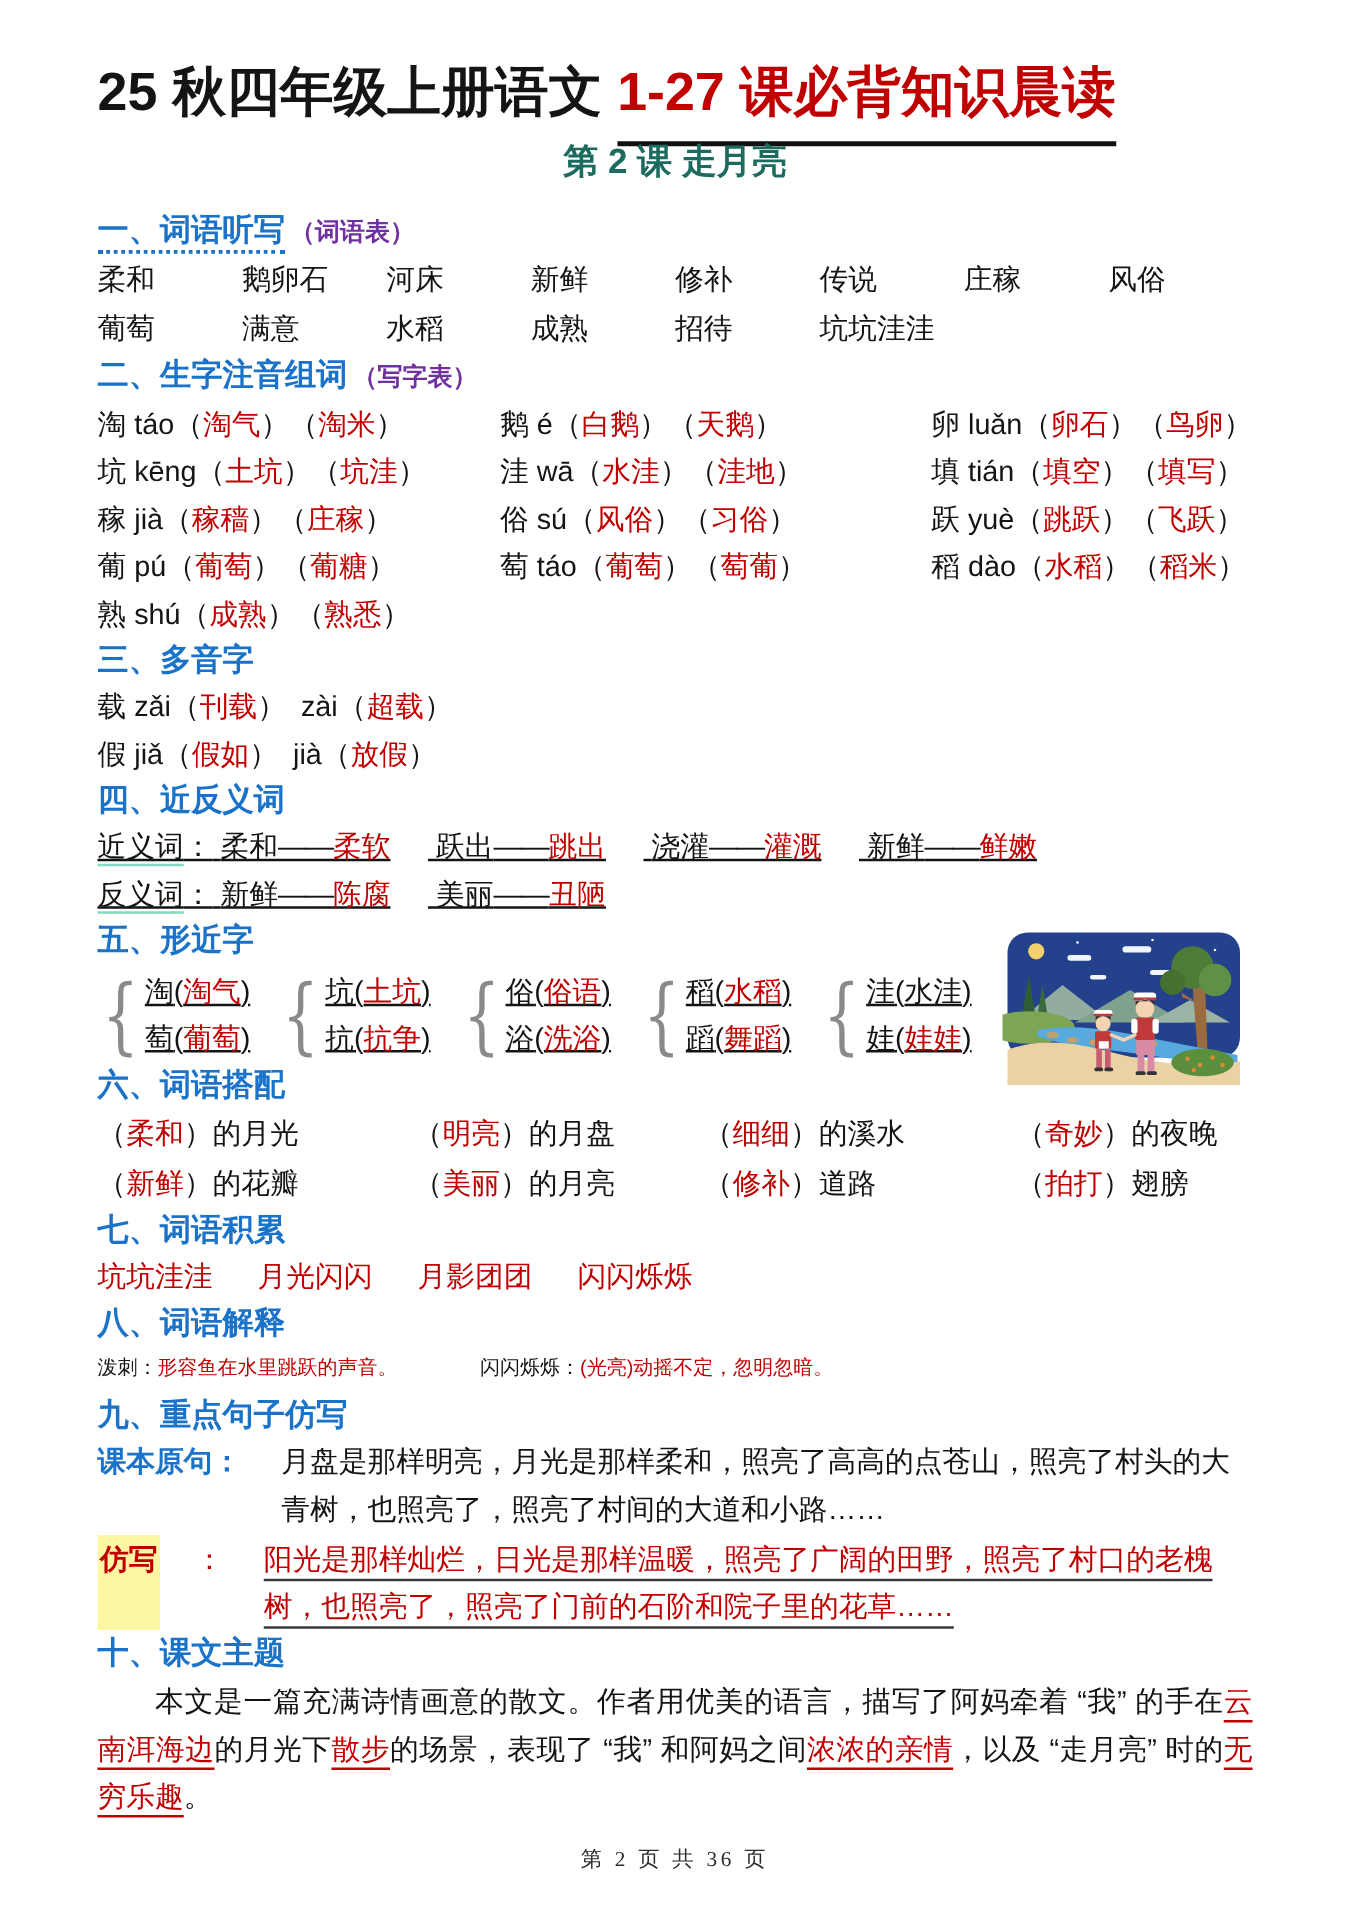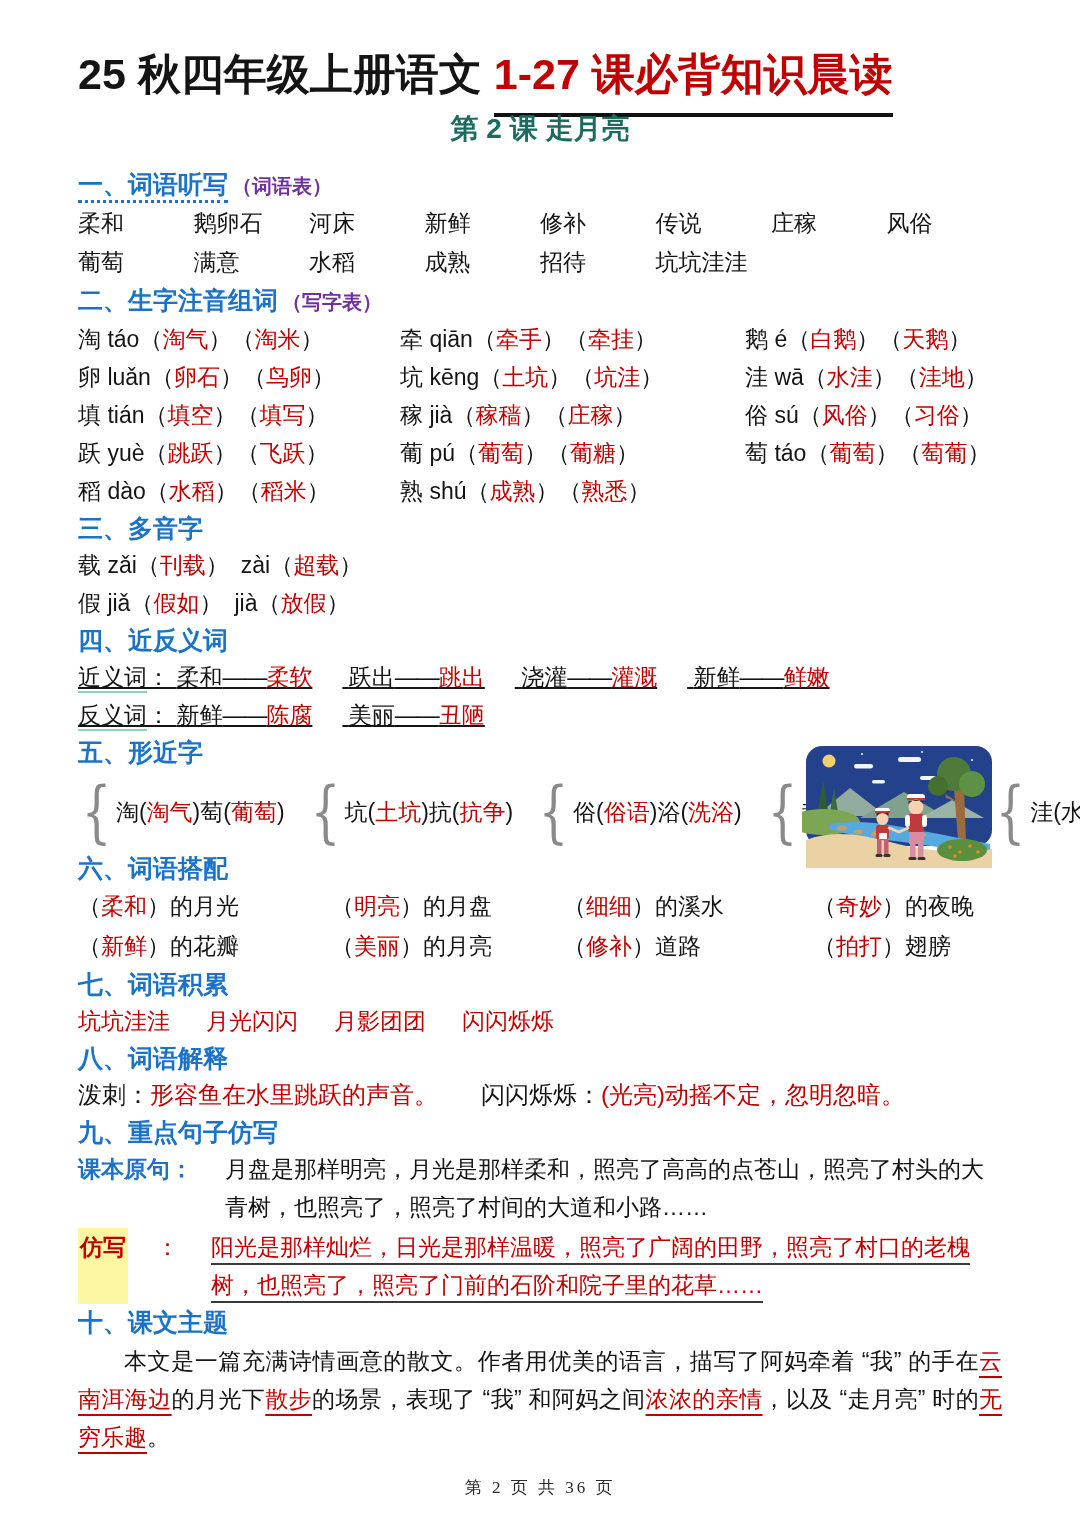--- a/index.html
+++ b/index.html
@@ -32,24 +32,24 @@
   .s2-grid { display:grid; grid-template-columns:322px 345px 1fr; font-size:23px; line-height:38px; white-space:nowrap; }
   .s3-line { font-size:23px; line-height:38px; }
   .s3-line .second { margin-left:12px; }
   .s4-line { font-size:23px; line-height:38px;text-decoration:underline; }
   .lbl-u { border-bottom:2px solid #86D7C3; padding-bottom:1px; }
   .pair { margin-right:30px; }
   .s5-row { display:flex; gap:22px; margin-top:4px; align-items:center; height:76px; }
   .grp { display:flex; align-items:center; }
   .brace { font-family:"DejaVu Serif", serif; font-size:58px; font-weight:200; color:#8a8a8a;
            transform:scaleY(1.15) scaleX(0.8); line-height:1; margin-right:1px; }
-  .gcol { display:flex; flex-direction:row; font-size:23px; line-height:37px; white-space:nowrap; }
+  .gcol { display:flex; flex-direction:column; font-size:23px; line-height:37px; white-space:nowrap;text-decoration:underline; }
   .s6-grid { display:grid; grid-template-columns:253px 232px 250px 1fr; font-size:23px; line-height:40px; white-space:nowrap; }
   .s7-row { display:flex; gap:36px; font-size:23px; line-height:38px; }
-  .s8-row { display:flex; gap:43px; font-size:24px; line-height:38px; }
+  .s8-row { display:flex; gap:66px; font-size:16px; line-height:38px; }
   .q-row { display:flex; font-size:23px; line-height:38px;gap:28px; }
   .q-lbl { flex:none; font-weight:700; }
   .q-row.orig .q-lbl { color:#1A73C8; }
   .q-row.imit { margin-top:2px; }
   .q-row.imit .q-lbl { color:#C00000; background:#FDF6A3; padding:0 2px;text-align:center; }
   .q-row.imit .q-colon { color:#C00000; }
   .q-txt { flex:1; margin-left:4px; }
   .q-row.imit .q-txt { color:#C00000; text-decoration:underline; text-decoration-color:#3a3a3a;
                        text-decoration-thickness:1.5px; text-underline-offset:8px; }
   .theme { margin:2px 0 0 0; font-size:23px; line-height:38px; text-indent:2em; text-align:justify; }
@@ -84,21 +84,20 @@
     <span>满意</span>
     <span>水稻</span>
     <span>成熟</span>
     <span>招待</span>
     <span>坑坑洼洼</span>
   </div>
 
   <div class="h"><span>二、生字注音组词</span><span class="note">（写字表）</span></div>
   <div class="s2-grid">
     <span><span>淘 táo</span><span class="pw"><span class="red">淘气</span></span><span class="pw"><span class="red">淘米</span></span></span>
-    <span><span>牵 qiān</span><span class="pw"><span class="red">牵手</span></span><span class="pw"><span class="red">牵挂</span></span></span>
     <span><span>鹅 é</span><span class="pw"><span class="red">白鹅</span></span><span class="pw"><span class="red">天鹅</span></span></span>
     <span><span>卵 luǎn</span><span class="pw"><span class="red">卵石</span></span><span class="pw"><span class="red">鸟卵</span></span></span>
     <span><span>坑 kēng</span><span class="pw"><span class="red">土坑</span></span><span class="pw"><span class="red">坑洼</span></span></span>
     <span><span>洼 wā</span><span class="pw"><span class="red">水洼</span></span><span class="pw"><span class="red">洼地</span></span></span>
     <span><span>填 tián</span><span class="pw"><span class="red">填空</span></span><span class="pw"><span class="red">填写</span></span></span>
     <span><span>稼 jià</span><span class="pw"><span class="red">稼穑</span></span><span class="pw"><span class="red">庄稼</span></span></span>
     <span><span>俗 sú</span><span class="pw"><span class="red">风俗</span></span><span class="pw"><span class="red">习俗</span></span></span>
     <span><span>跃 yuè</span><span class="pw"><span class="red">跳跃</span></span><span class="pw"><span class="red">飞跃</span></span></span>
     <span><span>葡 pú</span><span class="pw"><span class="red">葡萄</span></span><span class="pw"><span class="red">葡糖</span></span></span>
     <span><span>萄 táo</span><span class="pw"><span class="red">葡萄</span></span><span class="pw"><span class="red">萄葡</span></span></span>

